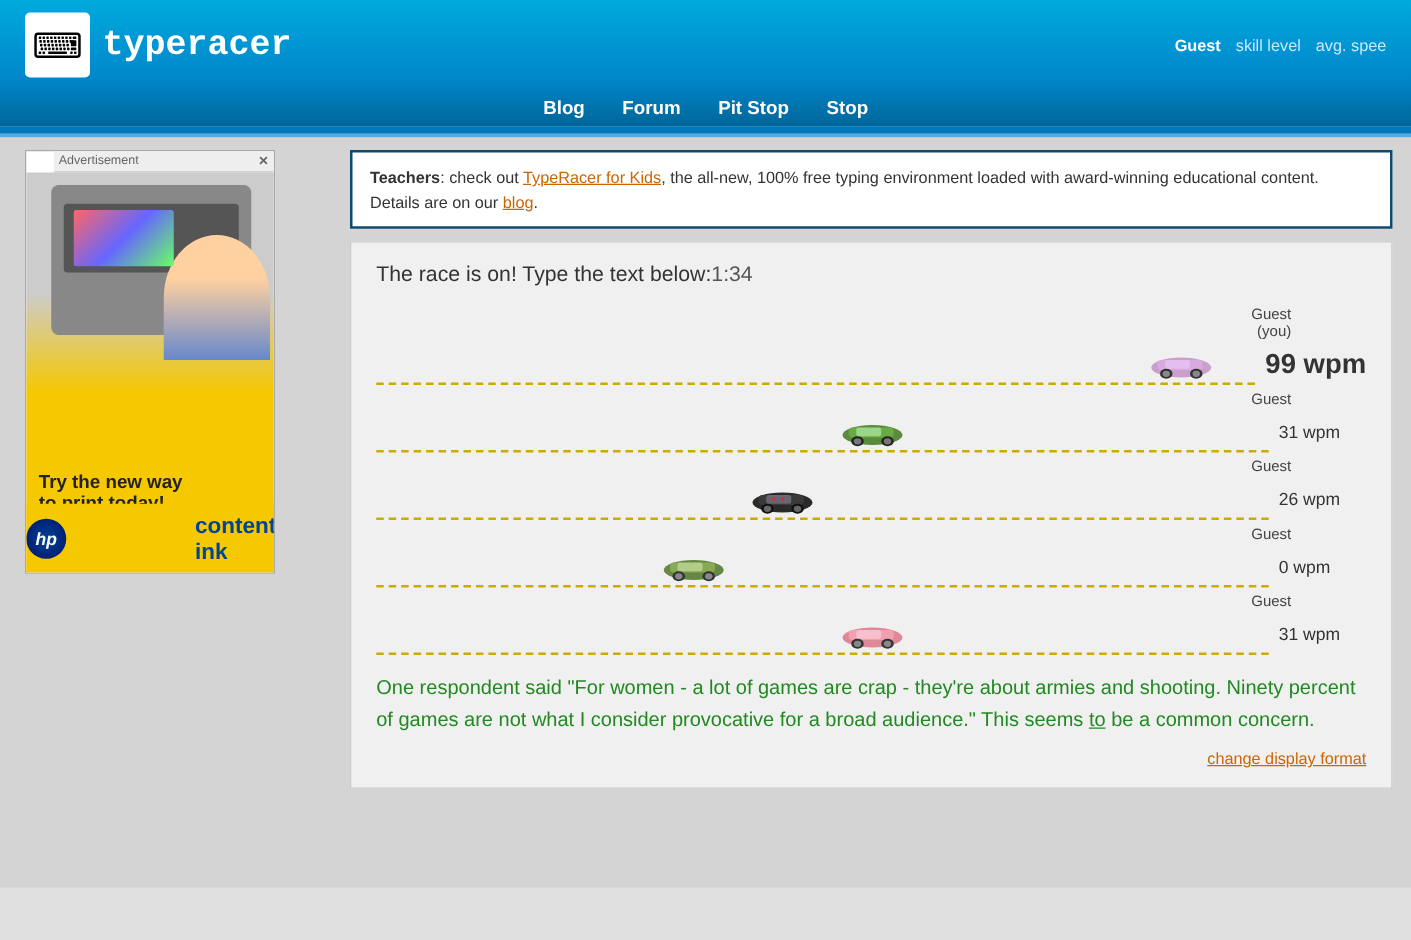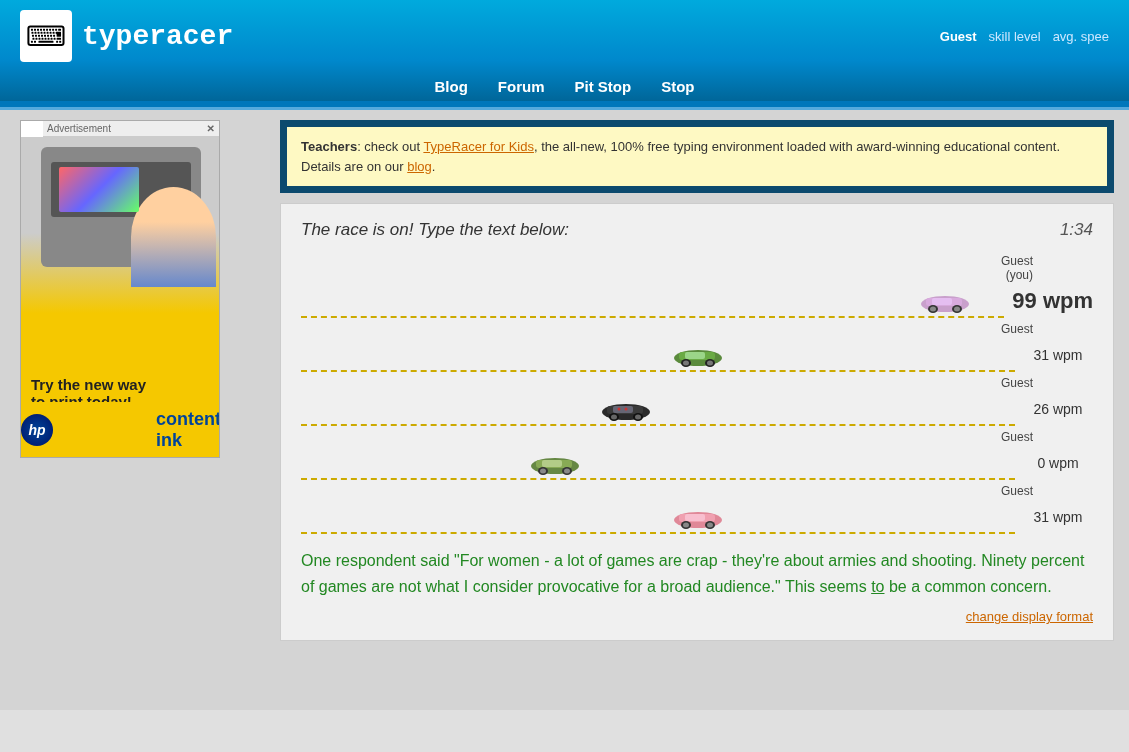--- a/index.html
+++ b/index.html
@@ -234,43 +234,42 @@
     }
     .hp-ink-text span { color: #004499; }
 
     
     .race-area {
       flex: 1;
       padding: 10px 15px 10px 0;
     }
 
     .teacher-notice {
-      background: #fef9c3;
-      border: 7px solid #0c4a6e;
+      background: #ffffff;
+      border: 2px solid #0c4a6e;
       padding: 10px 14px;
       margin-bottom: 10px;
       font-size: 13px;
       color: #333;
       line-height: 1.5;
     }
     .teacher-notice strong { color: #333; }
     .teacher-link { color: #cc6600; text-decoration: underline; cursor: pointer; }
 
     .race-box {
       background: #f0f0f0;
       border: 1px solid #ccc;
       padding: 16px 20px;
     }
 
     .race-header {
       display: flex;
-      justify-content: space-between;
+      justify-content: flex-start;
       align-items: center;
       margin-bottom: 14px;
-      font-style: italic;
     }
     .race-title {
       font-size: 17px;
       color: #333;
       font-weight: normal;
     }
     .race-timer {
       font-size: 17px;
       color: #555;
     }
@@ -297,21 +296,21 @@
     .racer-track {
       flex: 1;
       height: 34px;
       position: relative;
       border-bottom: 2px dashed #ccaa00;
     }
     .racer-wpm {
       font-size: 14px;
       color: #333;
       min-width: 70px;
-      text-align: center;
+      text-align: left;
     }
     .racer-wpm.big {
       font-size: 22px;
       font-weight: bold;
     }
 
     
     .typing-text {
       color: #228822;
       font-size: 16px;

